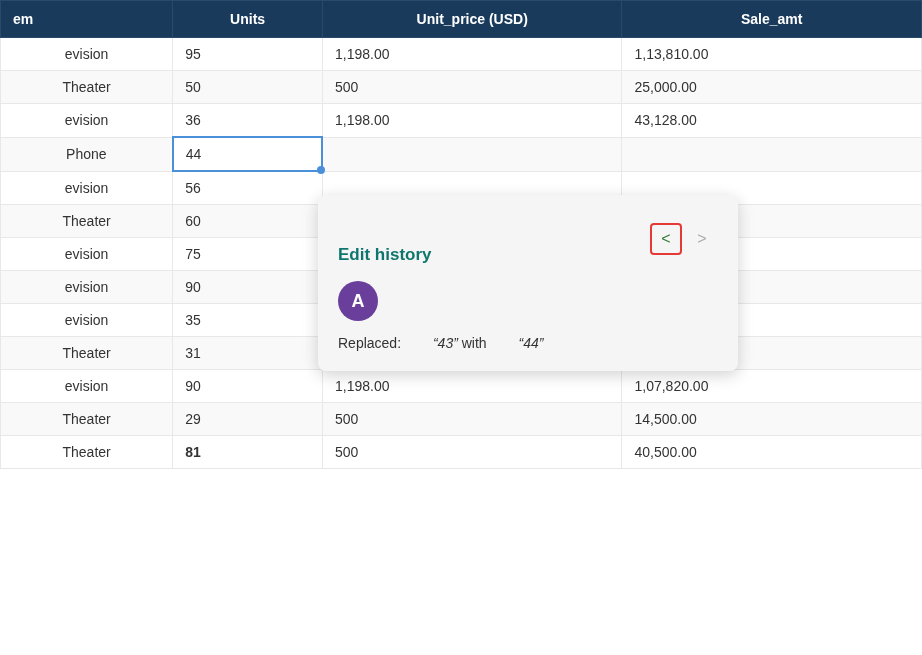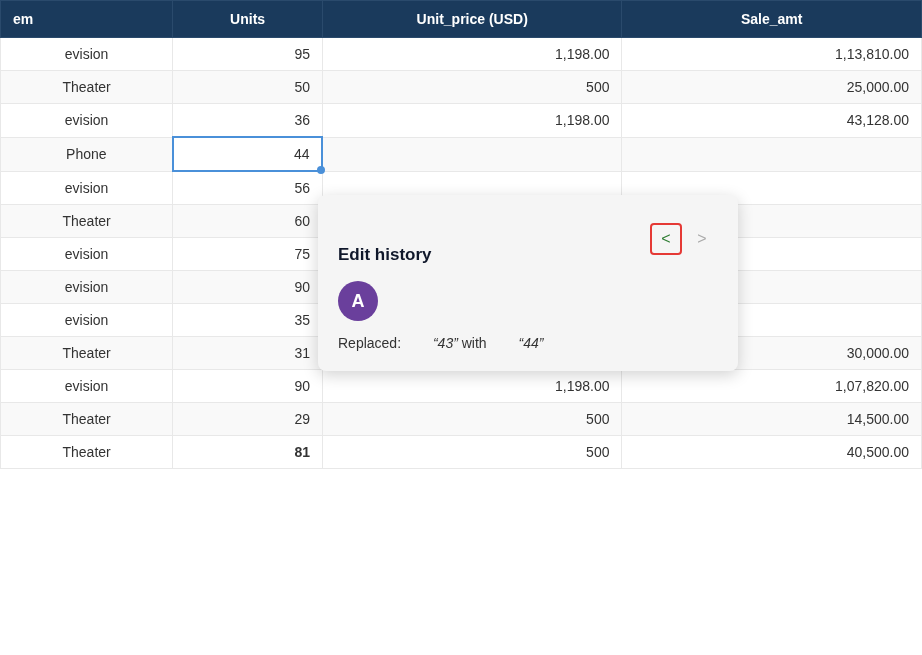--- a/index.html
+++ b/index.html
@@ -44,21 +44,21 @@
     tbody tr:nth-child(even) {
       background-color: #f9f9f9;
     }
 
     tbody tr:nth-child(odd) {
       background-color: #ffffff;
     }
 
     tbody td {
       padding: 8px 12px;
-      text-align: right;
+      text-align: left;
       font-size: 14px;
       color: #333;
       border: 1px solid #e8e8e8;
     }
 
     tbody td:first-child {
       text-align: center;
       color: #333;
     }
 
@@ -95,21 +95,21 @@
     .popup-header {
       display: flex;
       align-items: center;
       justify-content: space-between;
       margin-bottom: 16px;
     }
 
     .popup-title {
       font-size: 17px;
       font-weight: 600;
-      color: #0f172a;
+      color: #0f766e;
       margin-top: 32px;
     }
 
     .popup-nav {
       display: flex;
       align-items: center;
       gap: 4px;
     }
 
     .nav-btn {

